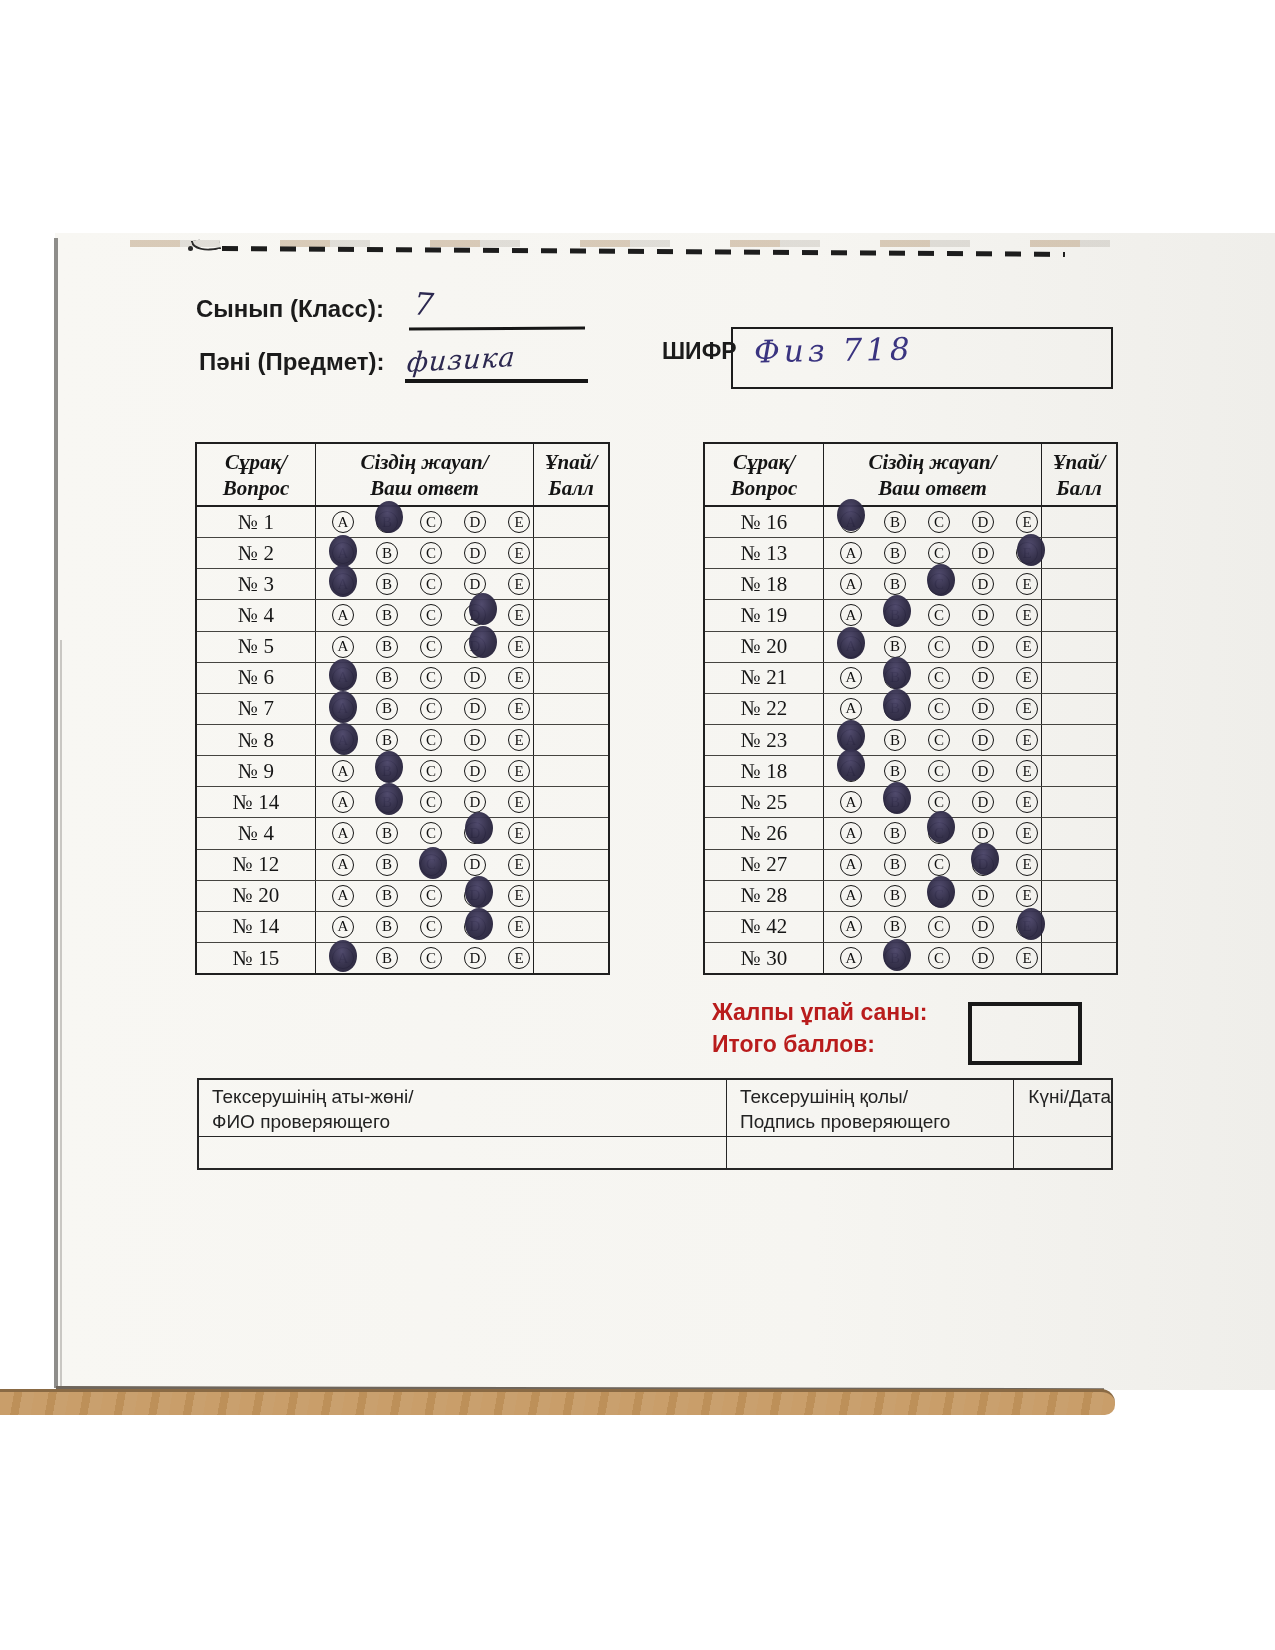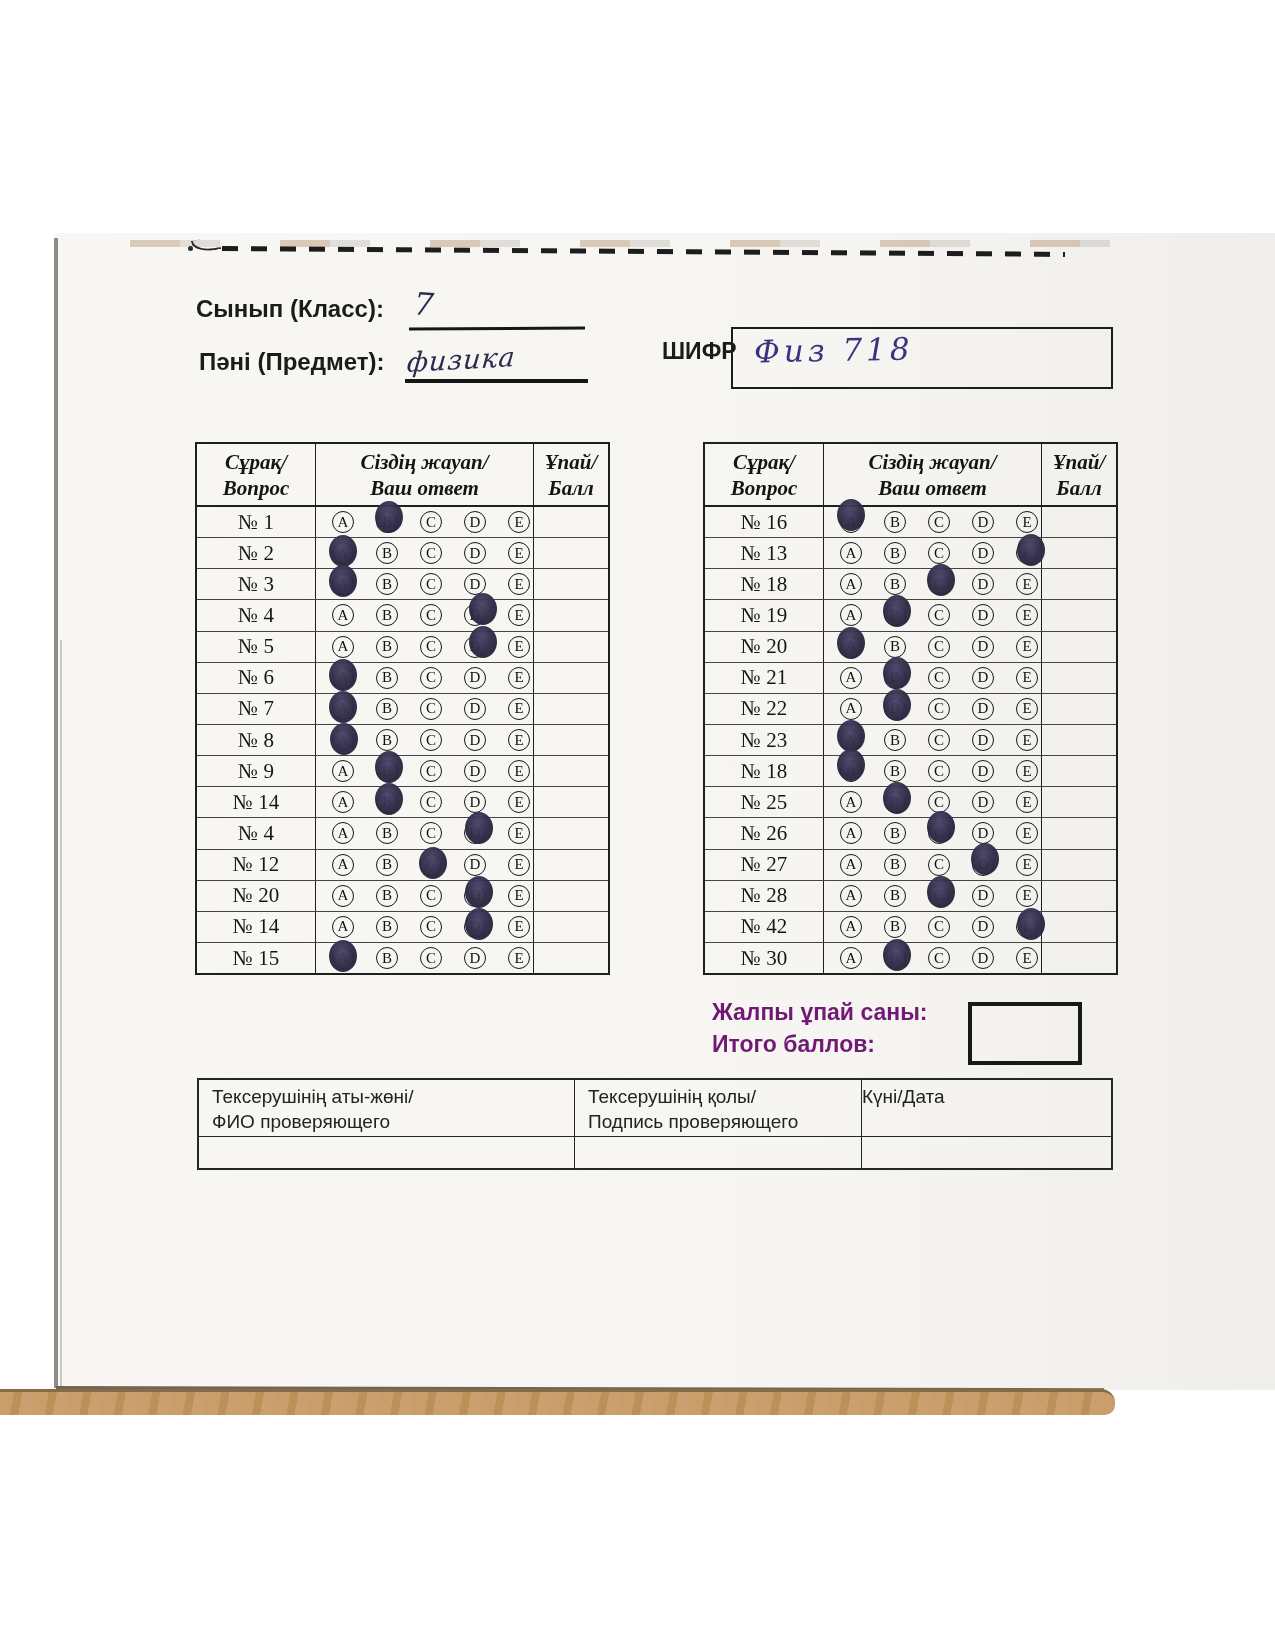--- a/index.html
+++ b/index.html
@@ -44,32 +44,32 @@
   .qcell{width:119px;border-right:1.6px solid #1f1f1f;display:flex;align-items:center;justify-content:center;
          font-family:"Liberation Serif",serif;font-size:21px;color:#161616;box-sizing:border-box;}
   .anscell{width:218px;border-right:1.6px solid #1f1f1f;position:relative;box-sizing:border-box;}
   .scell{flex:1;}
   .bubble{position:absolute;top:50%;transform:translateY(-50%);width:22px;height:22px;
           border:1.9px solid #161616;border-radius:50%;display:flex;align-items:center;justify-content:center;
           font-family:"Liberation Serif",serif;font-size:15px;color:#101010;box-sizing:border-box;background:transparent;}
   .blob{position:absolute;width:28px;height:32px;border-radius:50%;
         background:radial-gradient(ellipse at 45% 35%,#4a4468 0%,#2e2a45 50%,#211d33 100%);opacity:.96;}
   
-  .tot-lbl{position:absolute;font-weight:bold;font-size:23px;color:#701a75;white-space:nowrap;}
+  .tot-lbl{position:absolute;font-weight:bold;font-size:23px;color:#b91c1c;white-space:nowrap;}
   .tot-box{position:absolute;left:968px;top:1002px;width:106px;height:55px;border:4px solid #191919;}
   
   .ftable{position:absolute;left:197px;top:1078px;width:916px;height:92px;border:2px solid #262626;
           display:flex;flex-direction:column;box-sizing:border-box;}
   .frow{display:flex;box-sizing:border-box;}
   .frow1{height:57px;border-bottom:1.6px solid #262626;}
   .frow2{flex:1;}
   .fc{box-sizing:border-box;font-size:19px;line-height:25px;color:#222;padding:4px 0 0 13px;}
-  .fc1{width:376px;border-right:1.6px solid #262626;}
+  .fc1{width:528px;border-right:1.6px solid #262626;}
   .fc2{width:287px;border-right:1.6px solid #262626;}
-  .fc3{flex:1;text-align:left;padding-left:0;}
+  .fc3{flex:1;text-align:right;padding-left:0;}
 </style>
 </head>
 <body>
 
 <div class="stage">
 
   <div class="paper"></div>
   <div class="paper-left-edge"></div>
   <div class="paper-left-edge2"></div>
   <div class="torn-edge"></div>

